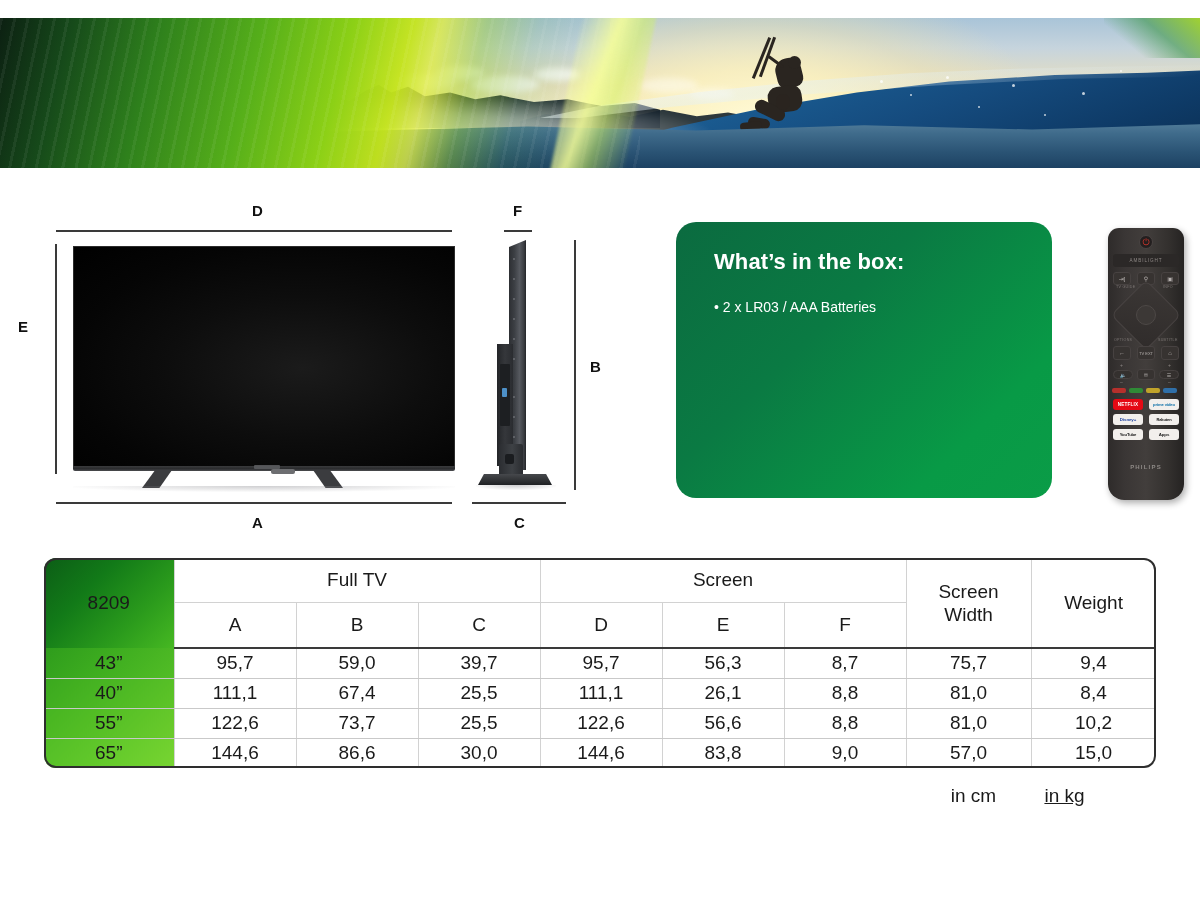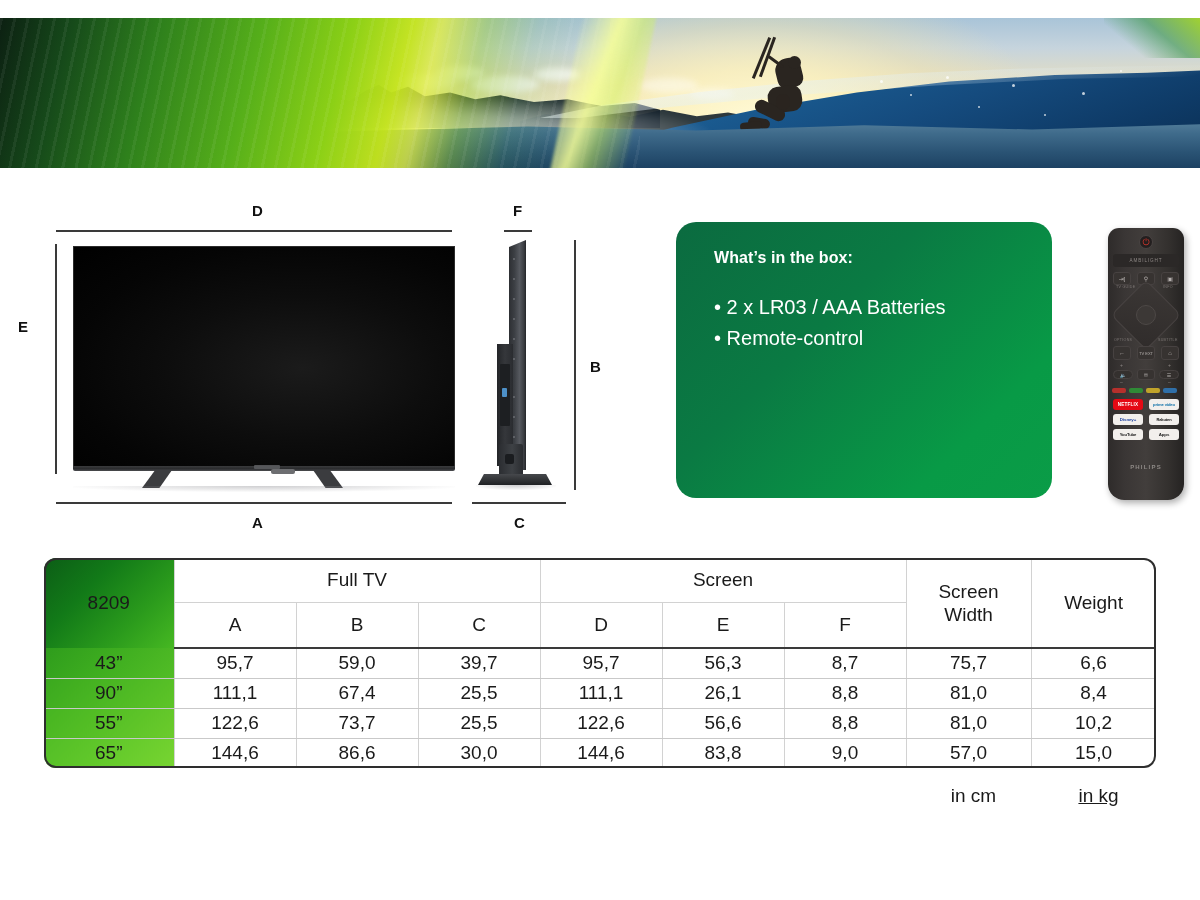--- a/index.html
+++ b/index.html
@@ -176,25 +176,25 @@
   .side-vent { position:absolute; width:2px; height:2px; background:#6a6d72; border-radius:50%; }
 
   
   .box {
     position:absolute; left:676px; top:222px; width:376px; height:276px;
     border-radius: 20px;
     background: linear-gradient(135deg, #0b6b40 0%, #0a7a43 38%, #089a46 78%, #0a9c47 100%);
   }
   .box-title {
     position:absolute; left:38px; top:27px;
-    color:#fff; font-size:16px; font-weight:bold; letter-spacing:.1px;
+    color:#fff; font-size:22px; font-weight:bold; letter-spacing:.1px;
   }
   .box-list { position:absolute; left:38px; top:70px; width:320px; }
   .box-list li {
-    list-style:none; color:#fff; font-size:20px; line-height:30.5px;
+    list-style:none; color:#fff; font-size:14px; line-height:30.5px;
     white-space:nowrap;
   }
   .box-list li::before { content:"• "; }
 
   
   .remote {
     position:absolute; left:1108px; top:228px; width:76px; height:272px;
     background: linear-gradient(to right, #2e2b2a 0%, #3a3635 22%, #423e3c 50%, #33302e 80%, #252322 100%);
     border-radius: 11px 11px 16px 16px;
     box-shadow: 2px 3px 7px rgba(0,0,0,.33);
@@ -388,21 +388,20 @@
     <div class="lbl" style="left:128px; top:162px;">B</div>
 
     <div class="dimline-h" style="left:10px; top:306px; width:94px;"></div>
     <div class="lbl" style="left:52px; top:318px;">C</div>
   </div>
 
   <div class="box">
     <div class="box-title">What’s in the box:</div>
     <ul class="box-list">
       <li>2 x LR03 / AAA Batteries</li>
-      <li>Remote-control</li>
     </ul>
   </div>
 
   <div class="remote">
     <div class="rm-power">⏻</div>
     <div class="rm-amb">AMBILIGHT</div>
 
     <div class="rm-row1">
       <div class="rm-btn" style="left:5px;">⇥]</div>
       <div class="rm-btn" style="left:29px;">⚲</div>
@@ -479,24 +478,24 @@
       </tr>
       <tr class="datarow">
         <td class="green-cell g1">43”</td>
         <td>95,7</td>
         <td>59,0</td>
         <td>39,7</td>
         <td>95,7</td>
         <td>56,3</td>
         <td>8,7</td>
         <td>75,7</td>
-        <td>6,6</td>
+        <td>9,4</td>
       </tr>
       <tr class="datarow">
-        <td class="green-cell g2">90”</td>
+        <td class="green-cell g2">40”</td>
         <td>111,1</td>
         <td>67,4</td>
         <td>25,5</td>
         <td>111,1</td>
         <td>26,1</td>
         <td>8,8</td>
         <td>81,0</td>
         <td>8,4</td>
       </tr>
       <tr class="datarow">
@@ -520,15 +519,15 @@
         <td>9,0</td>
         <td>57,0</td>
         <td>15,0</td>
       </tr>
     </tbody>
       </table>
   </div>
   <div class="tbl-border"></div>
 
   <div class="units" style="left:911px; width:125px;">in cm</div>
-  <div class="units" style="left:1036px; width:125px;text-decoration:underline;">in kg</div>
+  <div class="units" style="left:1002px; width:125px;text-decoration:underline;">in kg</div>
 
 </div>
 
 </body></html>

